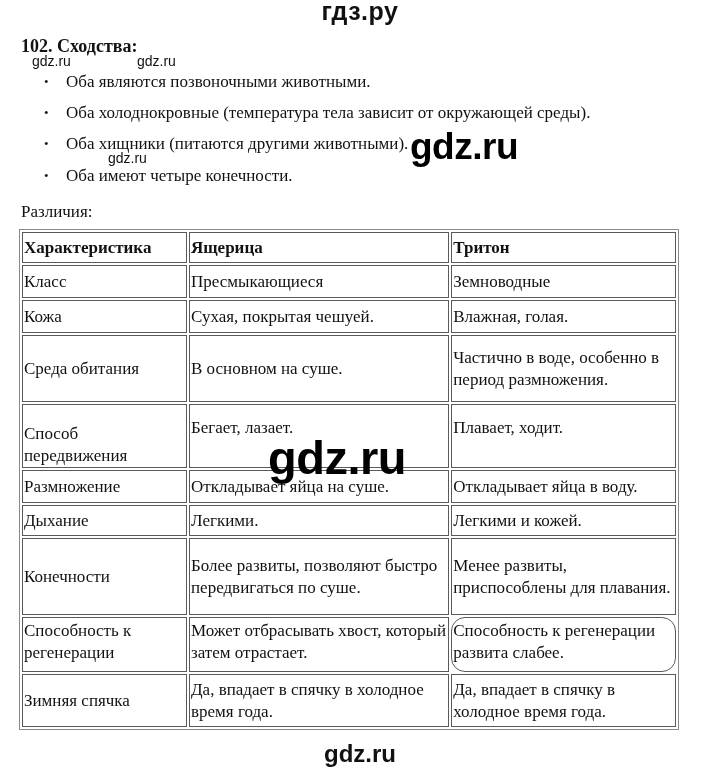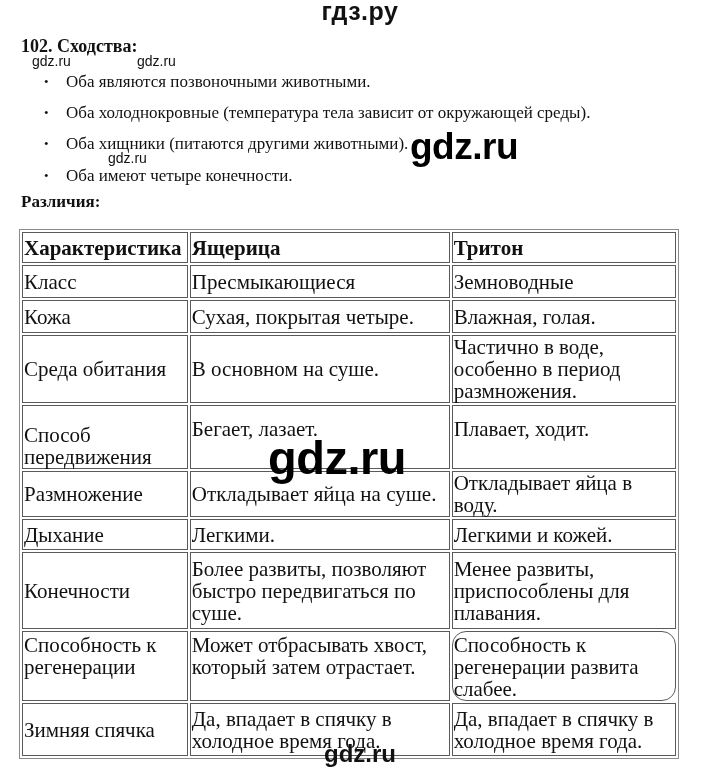--- a/index.html
+++ b/index.html
@@ -75,33 +75,33 @@
     }
     .bullet-dot {
       display: inline-block;
       width: 22px;
       font-size: 13px;
       vertical-align: 1px;
     }
     .section-title {
       position: absolute;
       left: 21px;
-      top: 192px;
-      font-weight: bold;
+      top: 202px;
+      font-weight: normal;
       font-size: 17px;
     }
     table.diff {
       position: absolute;
       left: 19px;
       top: 229px;
       width: 660px;
       border-collapse: separate;
       border-spacing: 2px;
       border: 1px solid #8a8a8a;
-      font-size: 21px;
+      font-size: 17px;
     }
     table.diff td, table.diff th {
       border: 1px solid #5a5a5a;
       padding: 0 1px;
       vertical-align: middle;
       text-align: left;
       line-height: 22px;
       font-weight: normal;
     }
     table.diff th {
@@ -150,21 +150,21 @@
     <th class="c2">Ящерица</th>
     <th class="c3">Тритон</th>
   </tr>
   <tr style="height:33px;">
     <td>Класс</td>
     <td>Пресмыкающиеся</td>
     <td>Земноводные</td>
   </tr>
   <tr style="height:33px;">
     <td>Кожа</td>
-    <td>Сухая, покрытая четыре.</td>
+    <td>Сухая, покрытая чешуей.</td>
     <td>Влажная, голая.</td>
   </tr>
   <tr style="height:67px;font-family:Liberation Serif, serif;">
     <td>Среда обитания</td>
     <td>В основном на суше.</td>
     <td>Частично в воде, особенно в период размножения.</td>
   </tr>
   <tr style="height:56px;">
     <td style="vertical-align:top; padding-top:18px;">Способ передвижения</td>
     <td style="vertical-align:top; padding-top:12px;">Бегает, лазает.</td>
@@ -178,21 +178,21 @@
   <tr style="height:31px;">
     <td>Дыхание</td>
     <td>Легкими.</td>
     <td>Легкими и кожей.</td>
   </tr>
   <tr style="height:77px;">
     <td>Конечности</td>
     <td>Более развиты, позволяют быстро передвигаться по суше.</td>
     <td>Менее развиты, приспособлены для плавания.</td>
   </tr>
-  <tr style="height:49px;margin-left:14px;">
+  <tr style="height:55px;margin-left:14px;">
     <td style="vertical-align:top; padding-top:2px;">Способность к регенерации</td>
     <td style="vertical-align:top; padding-top:2px;">Может отбрасывать хвост, который затем отрастает.</td>
     <td style="vertical-align:top; padding-top:2px;border-radius:14px;">Способность к регенерации развита слабее.</td>
   </tr>
   <tr style="height:53px;border-radius:6px;">
     <td>Зимняя спячка</td>
     <td>Да, впадает в спячку в холодное время года.</td>
     <td>Да, впадает в спячку в холодное время года.</td>
   </tr>
 </tbody>

